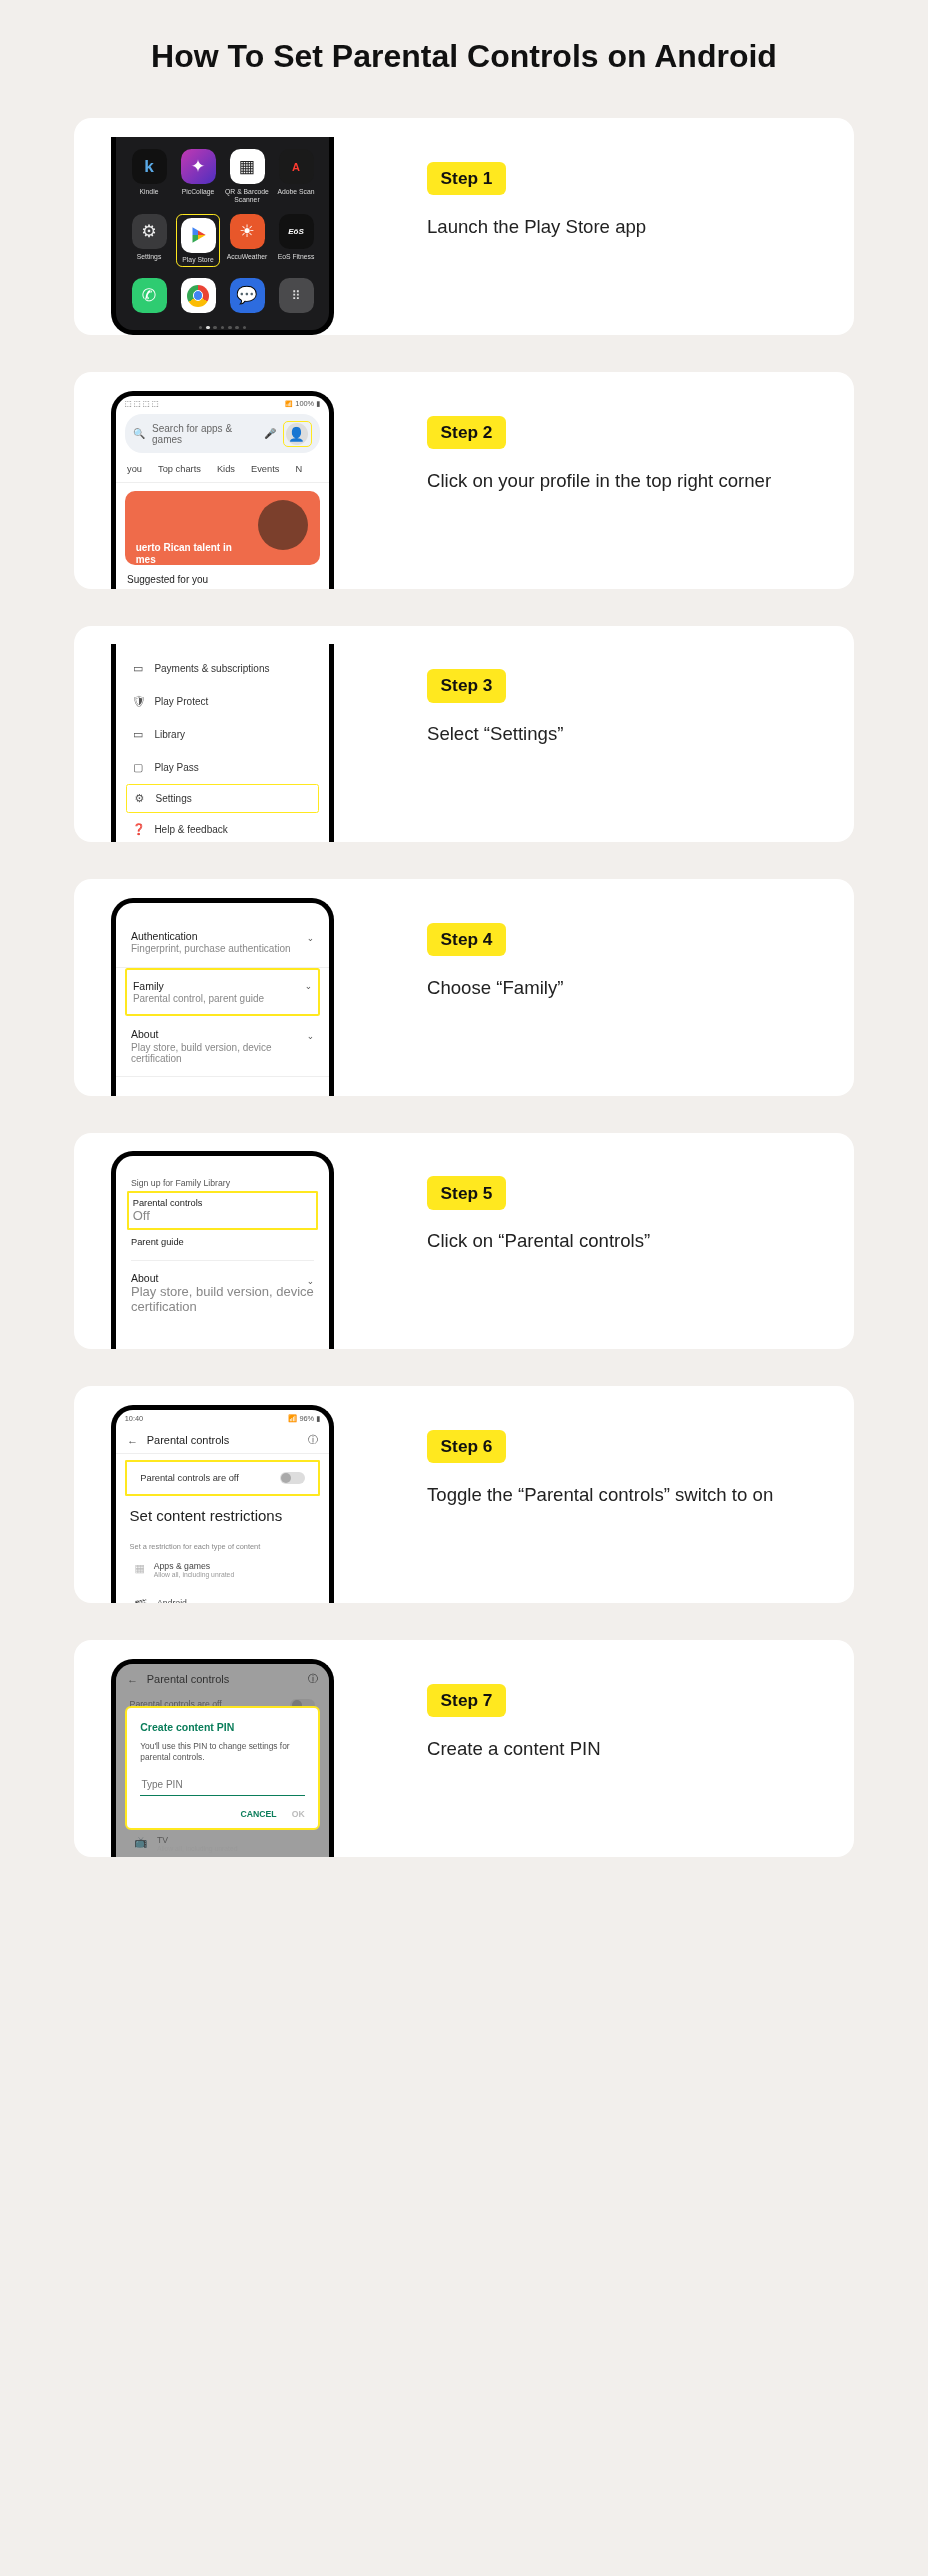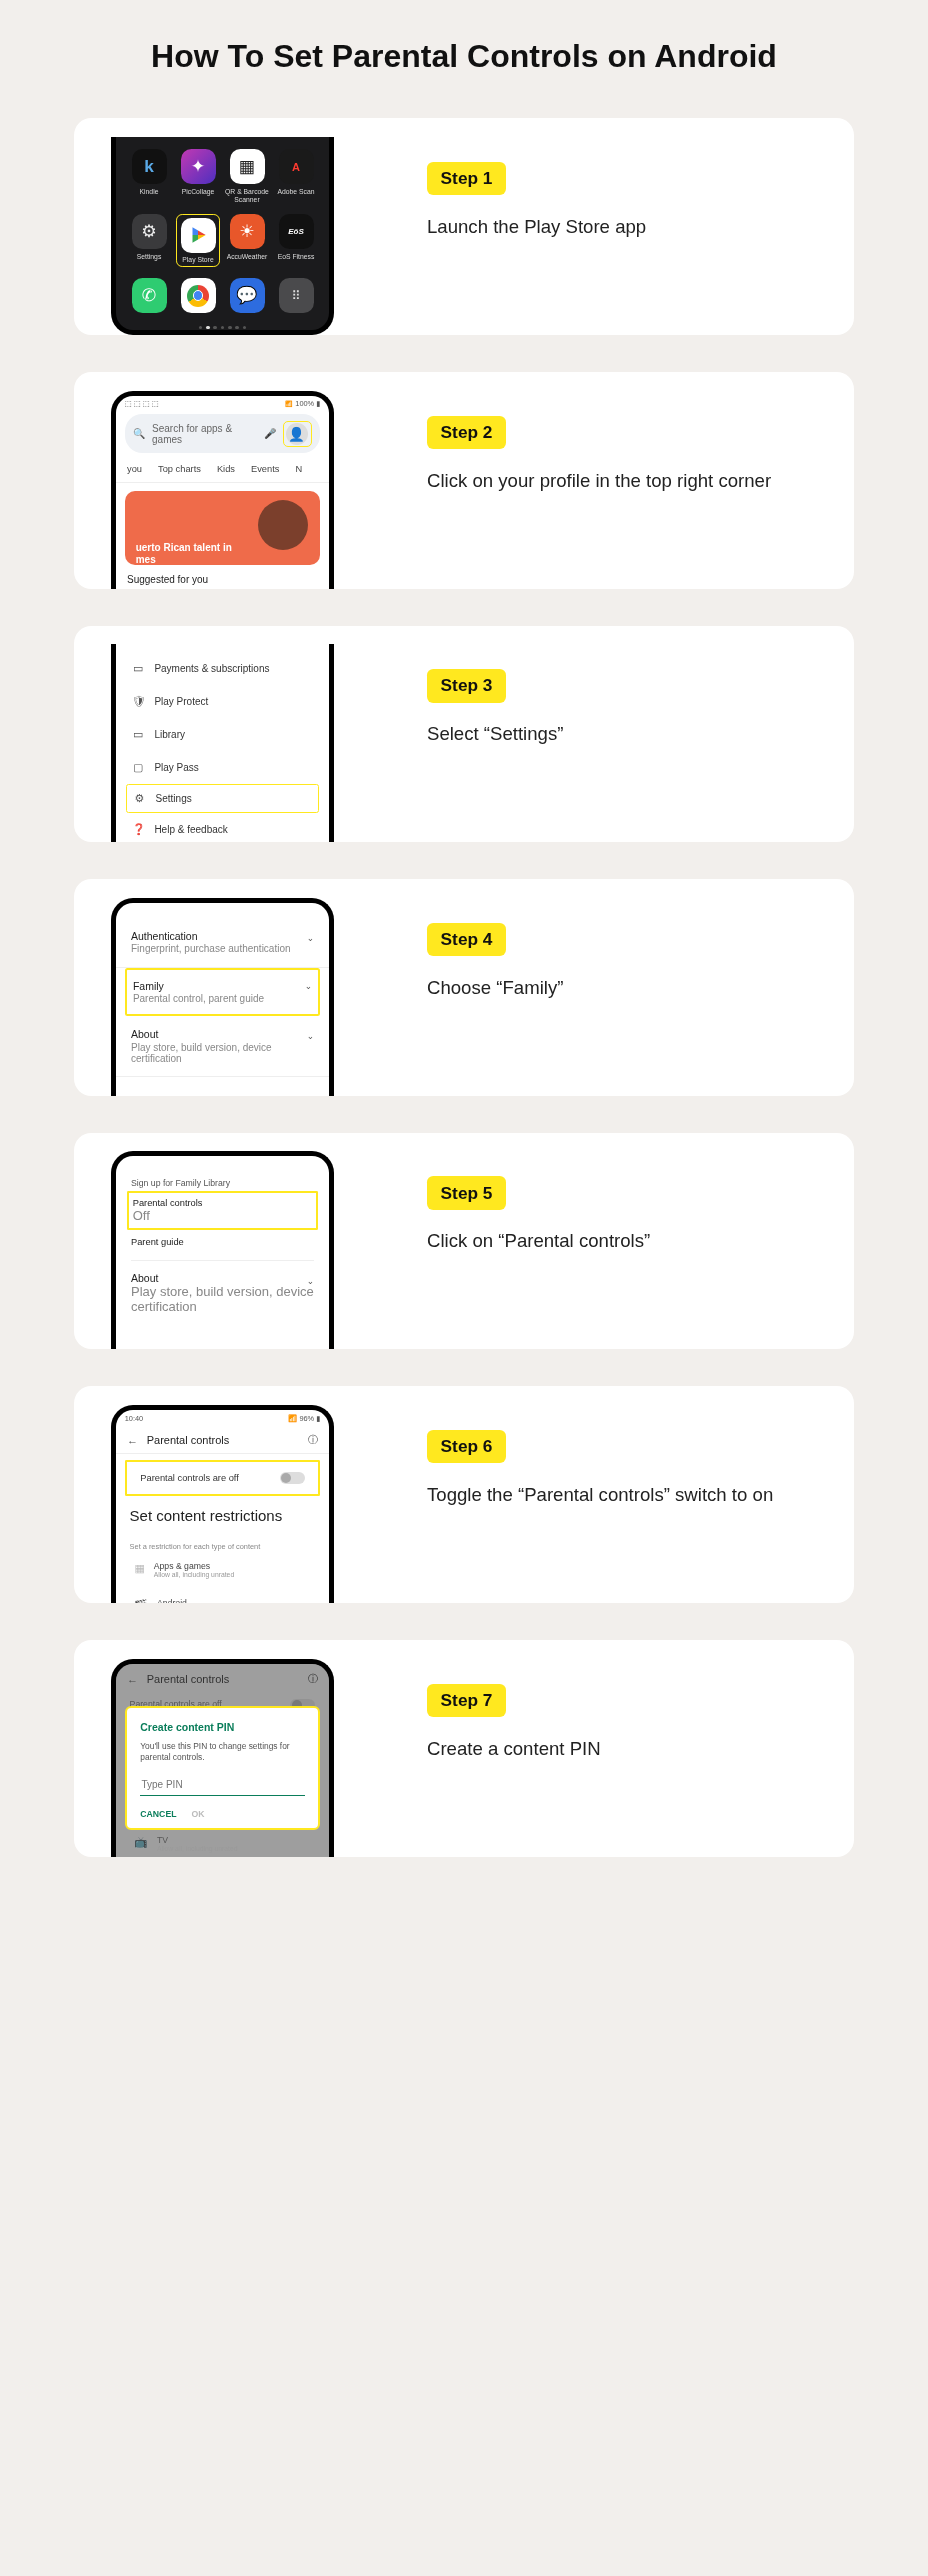--- a/index.html
+++ b/index.html
@@ -128,21 +128,21 @@
   .s6catT{font-size:8.7px;color:#444;}
   .s6catS{font-size:6.8px;color:#999;}
 
   
   .s7dim{ position:absolute; inset:0; background:rgba(0,0,0,.35);}
   .s7under{ filter:grayscale(30%); opacity:.8;}
   .s7dlg{ position:absolute; left:8.7px; right:8.7px; top:42px; background:#fff; border:2.5px solid #ffe81f; border-radius:6px; padding:13.6px 13.6px 8.7px;}
   .s7dt{ color:#0a7d5a; font-size:10.5px; font-weight:600; margin-bottom:7.4px;}
   .s7dp{ color:#555; font-size:8.4px; line-height:1.4; margin-bottom:11px;}
   .s7in{ width:100%; border:none; border-bottom:1.2px solid #0a7d5a; padding:3.7px 1.2px 5px; font-size:10px; color:#999; outline:none;}
-  .s7btns{ display:flex; justify-content:flex-start; gap:15px; margin-top:13.6px; font-size:8.7px; font-weight:700;}
+  .s7btns{ display:flex; justify-content:flex-end; gap:15px; margin-top:13.6px; font-size:8.7px; font-weight:700;}
   .s7cancel{color:#0a7d5a;}
   .s7ok{color:#bbb;}
 </style>
 </head>
 <body>
 
 <h1 class="title">How To Set Parental Controls on Android</h1>
 
 <div class="step-card">
   <div class="phone-col">

